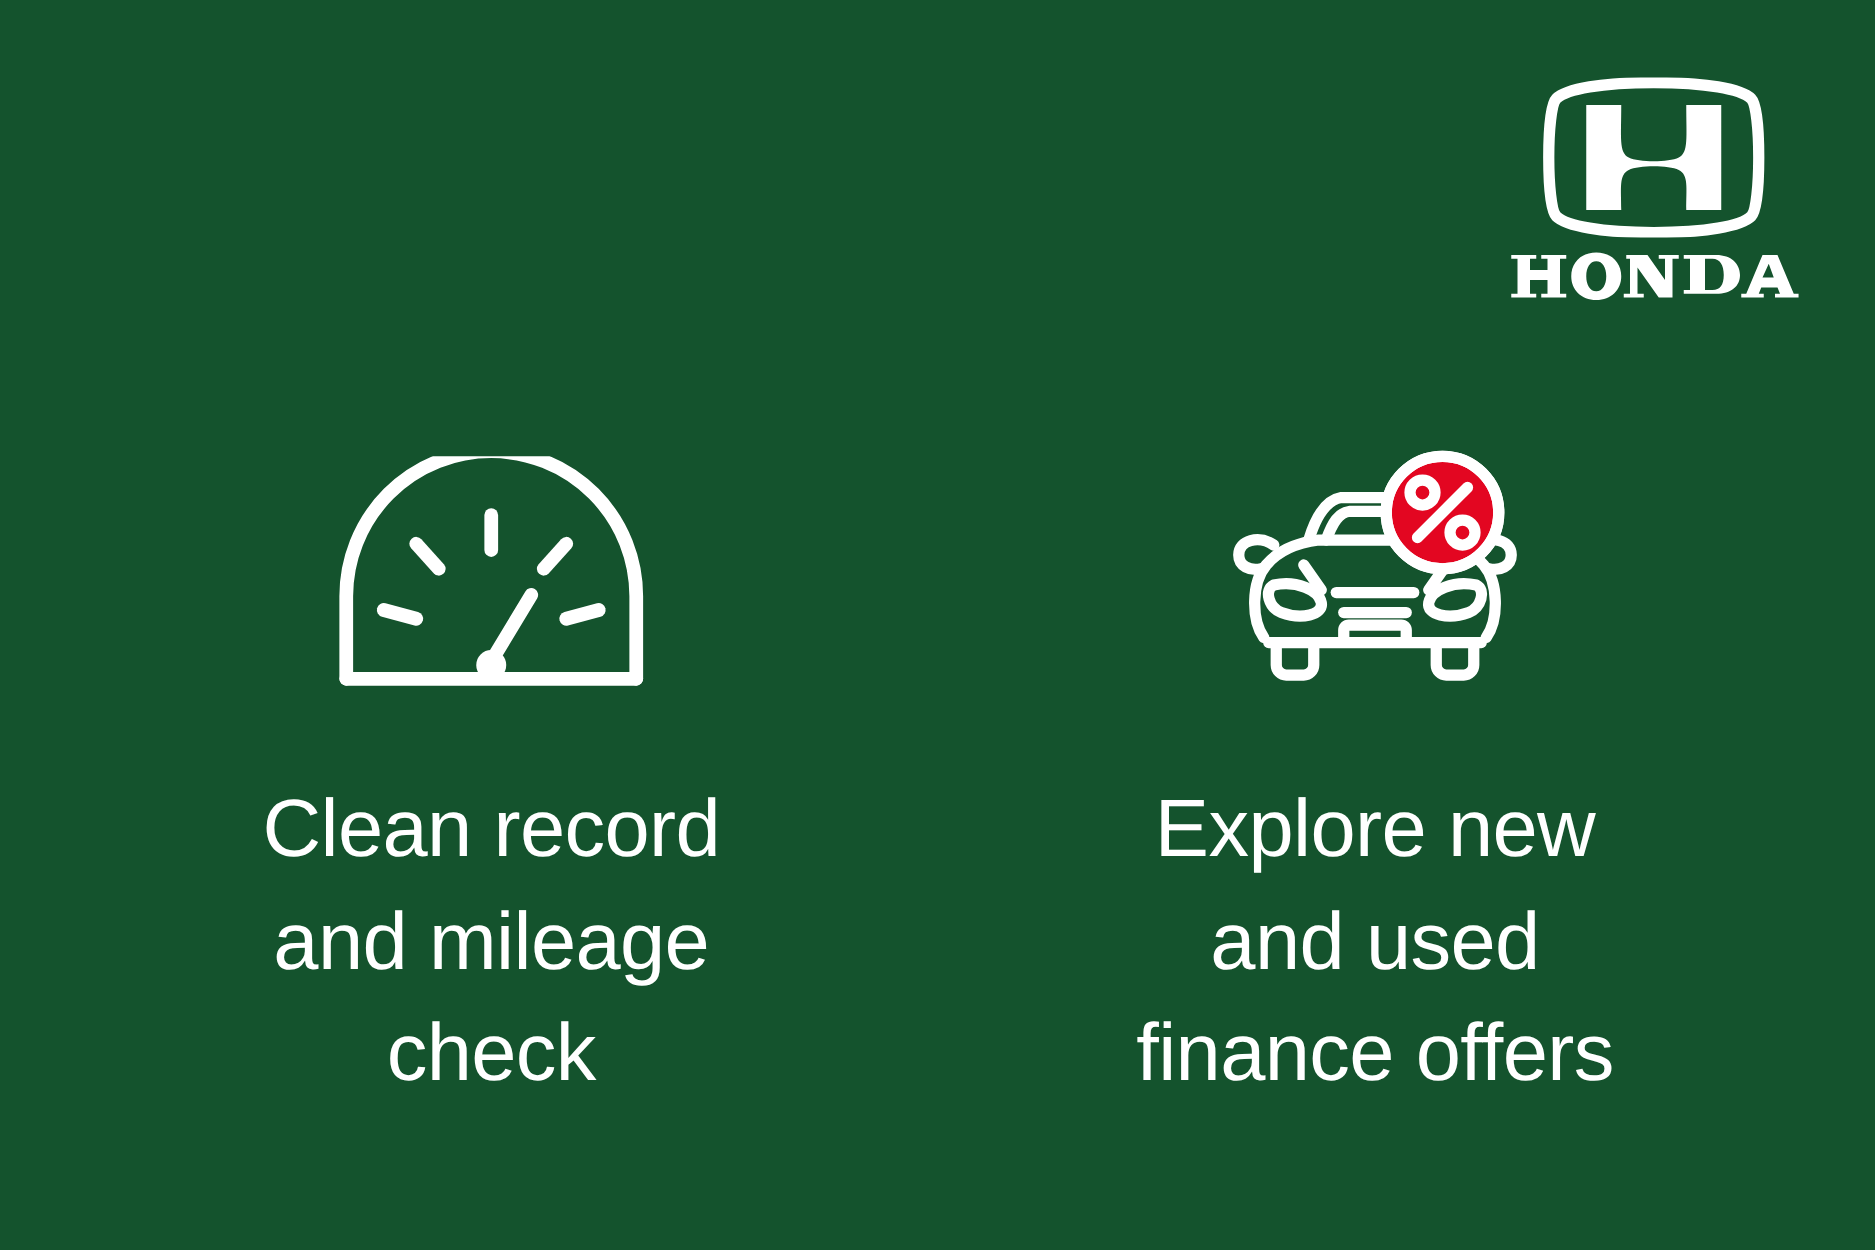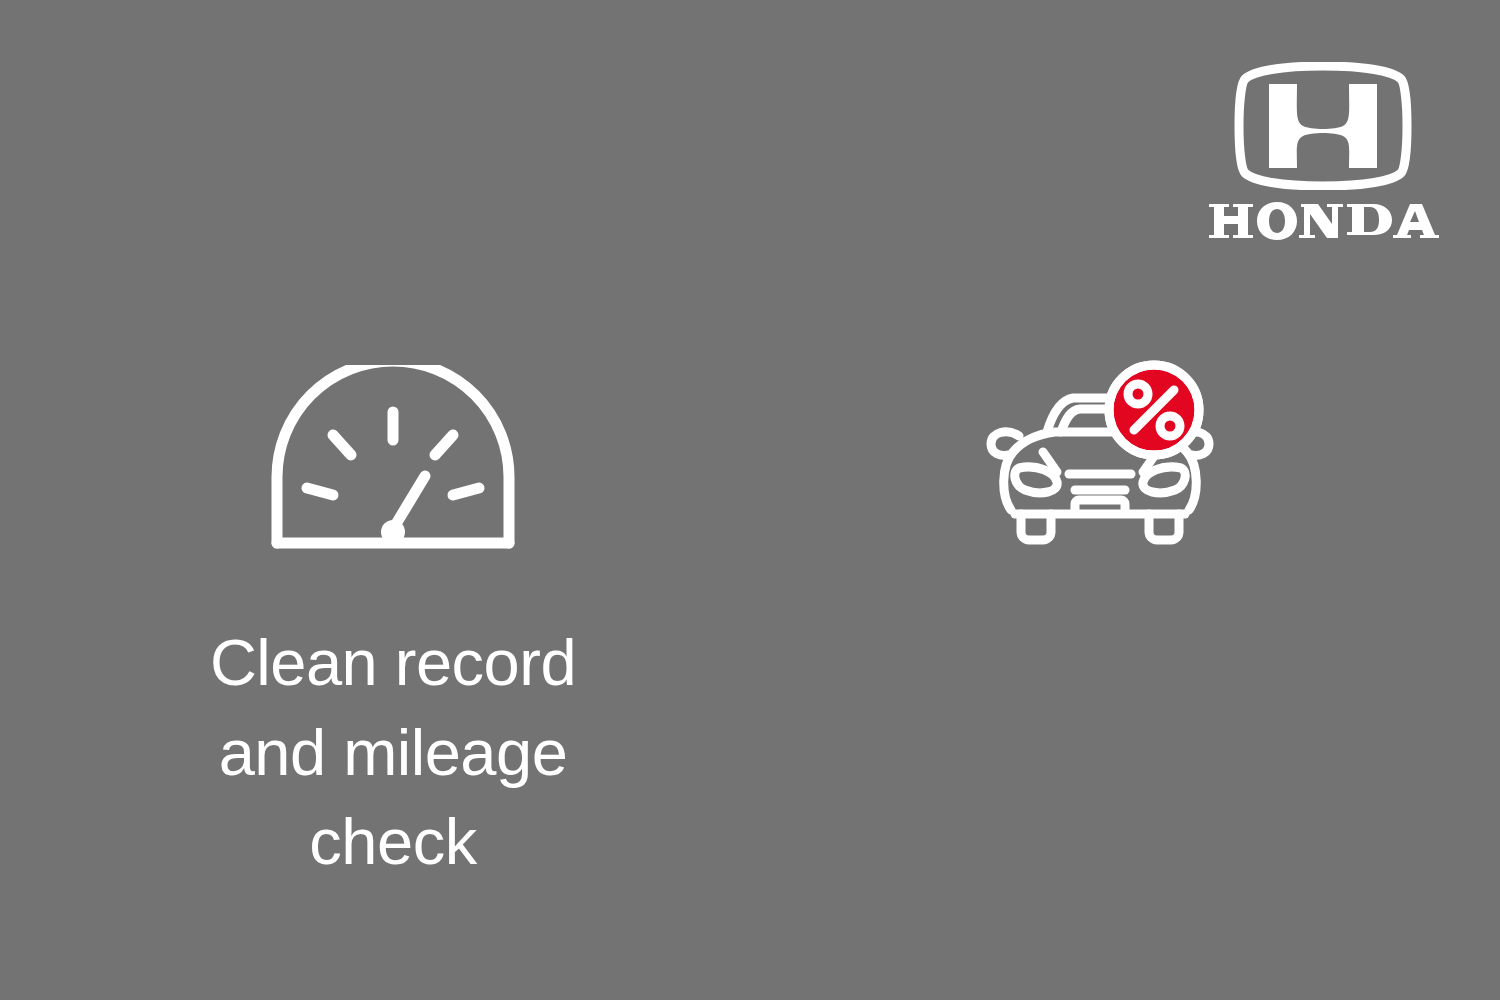--- a/index.html
+++ b/index.html
@@ -10,21 +10,21 @@
     width: 1500px;
     height: 1000px;
     background: #e30621;
     font-family: "Liberation Sans", sans-serif;
     overflow: hidden;
   }
   .stage {
     position: relative;
     width: 1500px;
     height: 1000px;
-    background: #737373;
+    background: #14532d;
   }
 
   
   .brand-lockup {
     position: absolute;
     left: 1205px;
     top: 62px;
     width: 235px;
     height: 185px;
     display: flex;
@@ -218,16 +218,19 @@
             <circle cx="179" cy="50" r="45" fill="#e30621"></circle>
             <circle cx="179" cy="50" r="45"></circle>
 
             <line x1="199" y1="30" x2="159" y2="70"></line>
             <circle cx="163" cy="34" r="10"></circle>
             <circle cx="195" cy="66" r="10"></circle>
           </g>
         </svg>
       </div>
 
+      <div class="feature-caption">Explore new
+and used
+finance offers</div>
     </div>
 
   </div>
 </div>
 
 </body></html>

